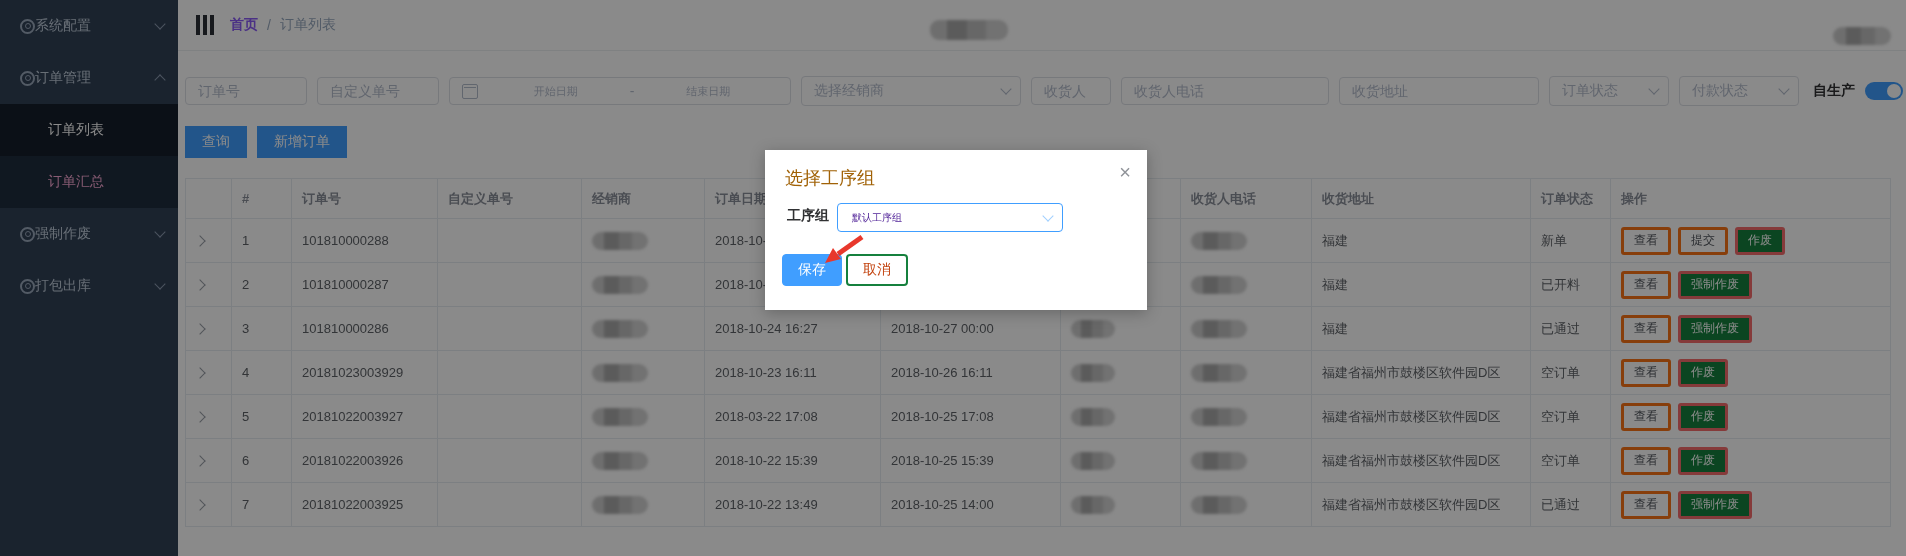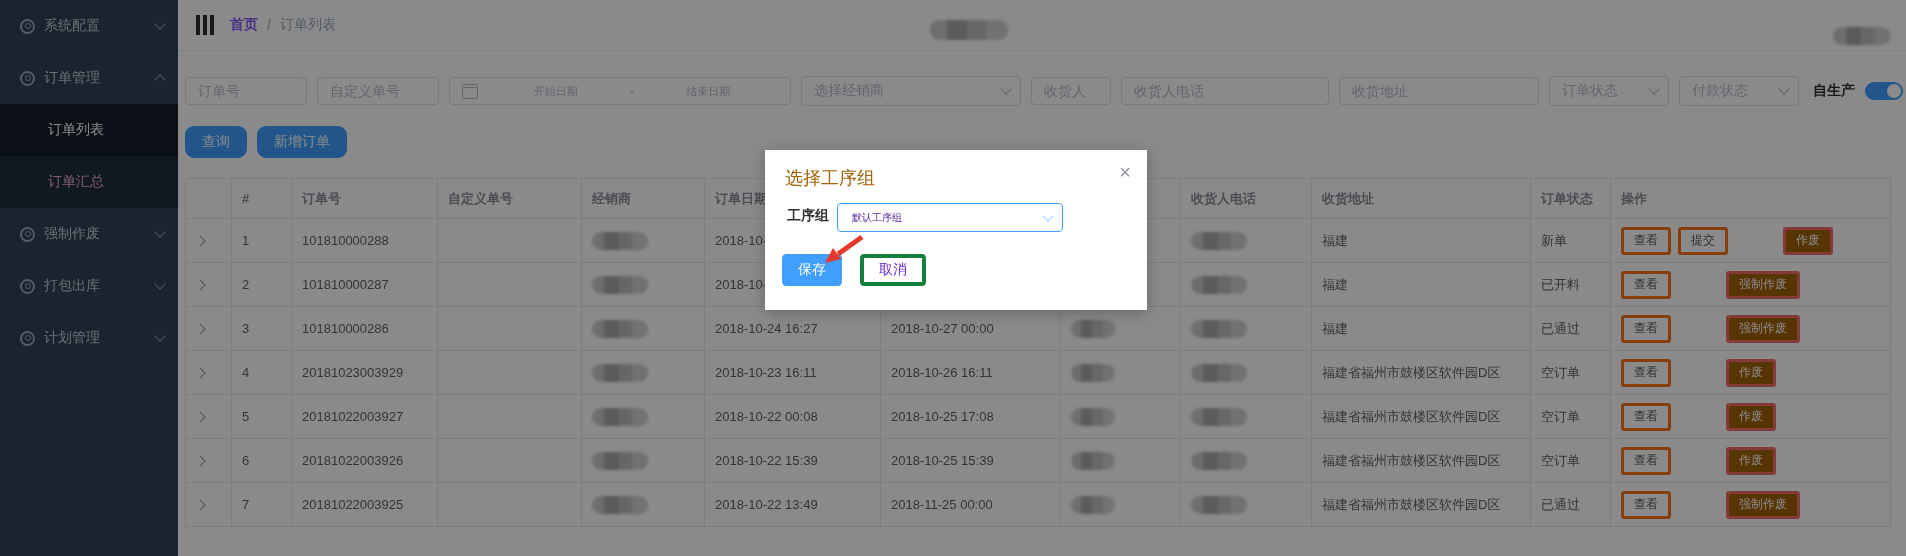--- a/index.html
+++ b/index.html
@@ -1,21 +1,21 @@
 <!DOCTYPE html>
 <html><head>
 <meta charset="utf-8">
 <style>
   html,body{margin:0;padding:0;background:#e9e9e9;}
   .app{position:relative;width:1906px;height:556px;background:#fff;overflow:hidden;
        font-family:"Liberation Sans","DejaVu Sans",sans-serif;font-size:14px;color:#606266;}
   
   .sidebar{position:absolute;left:0;top:0;width:178px;height:556px;background:#304156;z-index:1;}
   .side-item{height:52px;display:flex;align-items:center;padding:0 14px 0 20px;color:#bfcbd9;cursor:pointer;}
-  .side-item .lbl{flex:1;margin-left:9px;font-size:14px;}
+  .side-item .lbl{flex:1;margin-left:0;font-size:14px;}
   .ring{width:11px;height:11px;border:2px solid #9aa8bb;border-radius:50%;position:relative;flex:none;}
   .ring:after{content:"";position:absolute;left:2.5px;top:2.5px;width:4px;height:4px;border:1px solid #9aa8bb;border-radius:50%;}
   .chev{display:inline-block;width:7px;height:7px;border-right:1.6px solid #8d9cb0;border-bottom:1.6px solid #8d9cb0;flex:none;}
   .chev.down{transform:rotate(45deg);margin-top:-4px;}
   .chev.up{transform:rotate(225deg);margin-top:4px;}
   .chev.right{transform:rotate(-45deg);}
   .submenu{background:#1f2d3d;}
   .sub-item{height:52px;display:flex;align-items:center;padding-left:48px;color:#f9a8d4;cursor:pointer;font-size:14px;}
   .sub-item.active{color:#ffffff;background:#161f2b;}
   
@@ -44,50 +44,50 @@
   .cal{width:14px;height:13px;border:1.4px solid #b4bccc;border-radius:2px;position:relative;flex:none;margin-right:8px;}
   .cal:before{content:"";position:absolute;left:1px;right:1px;top:2.5px;border-top:1.4px solid #b4bccc;}
   .sel{height:28px;border:1px solid #dcdfe6;border-radius:4px;display:flex;align-items:center;padding:0 10px 0 12px;background:#fff;cursor:pointer;}
   .sel .ph{flex:1;color:#b4bccc;font-size:14px;}
   .sel .chev{border-color:#b4bccc;}
   .selflab{font-weight:700;color:#303133;margin-left:4px;}
   .switch{width:38px;height:18px;border-radius:9px;background:#409eff;position:relative;cursor:pointer;flex:none;}
   .switch .knob{position:absolute;right:2px;top:2px;width:14px;height:14px;border-radius:50%;background:#fff;}
   
   .btnrow{position:absolute;left:7px;top:126px;display:flex;gap:10px;}
-  .btn{height:32px;padding:0 16px;border-radius:9px;border:1px solid #409eff;background:#409eff;color:#fff;
+  .btn{height:32px;padding:0 16px;border-radius:0;border:1px solid #409eff;background:#409eff;color:#fff;
        font-size:14px;font-family:inherit;cursor:pointer;}
   
   .tablewrap{position:absolute;left:7px;top:178px;width:1705px;}
   table{border-collapse:collapse;table-layout:fixed;width:1705px;font-size:13px;}
   th,td{border:1px solid #e6eaf0;padding:0 10px;overflow:hidden;white-space:nowrap;text-align:left;}
   th{height:39px;color:#8a8f99;font-weight:700;background:#fff;font-size:13px;}
   td{height:43px;color:#5f6368;}
   .mini{height:28px;padding:0 10px;border-radius:3px;border:3px solid #f97316;background:#fff;color:#50555c;
         font-size:12px;font-family:inherit;cursor:pointer;margin-right:7px;}
-  .mini.danger{background:#a16207;border-color:#f56c6c;color:#fff;margin-left:48px;}
+  .mini.danger{background:#15803d;border-color:#f56c6c;color:#fff;}
   td .chev{border-color:#989da6;cursor:pointer;}
   td .redact{width:56px;}
   td.c-receiver .redact{width:44px;}
   
   .overlay{position:absolute;left:0;top:0;width:1906px;height:556px;background:rgba(0,0,0,0.46);z-index:40;}
   .modal{position:absolute;left:765px;top:150px;width:382px;height:160px;background:#fff;z-index:50;
          box-shadow:0 3px 14px rgba(0,0,0,.25);}
   .modal .title{position:absolute;left:20px;top:16px;font-size:18px;color:#a16207;}
   .modal .close{position:absolute;right:16px;top:12px;font-size:20px;color:#909399;cursor:pointer;line-height:1;}
   .modal .flabel{position:absolute;left:22px;top:210px;font-weight:700;color:#303133;font-size:14px;}
   .modal .flabel{top:57px;}
   .mselect{position:absolute;left:72px;top:53px;width:200px;height:27px;border:1px solid #409eff;border-radius:4px;
            display:flex;align-items:center;padding:0 10px 0 14px;cursor:pointer;background:#fff;}
   .mselect .val{flex:1;color:#4c1d95;font-size:10px;}
   .mselect .chev{border-color:#a0cfff;}
-  .mbtns{position:absolute;left:17px;top:104px;display:flex;gap:18px;}
+  .mbtns{position:absolute;left:17px;top:104px;display:flex;gap:4px;}
   .mbtn{height:32px;padding:0 15px;border-radius:4px;font-size:14px;font-family:inherit;cursor:pointer;}
   .mbtn.primary{background:#409eff;border:1px solid #409eff;color:#fff;}
-  .mbtn.plain{background:#fff;border:4px solid #15803d;color:#6d28d9;}
+  .mbtn.plain{background:#fff;border:2px solid #15803d;color:#c2410c;}
   .arrow-anno{position:absolute;left:818px;top:230px;z-index:60;pointer-events:none;}
 </style>
 </head>
 <body>
 
 <div class="app">
 
   <div class="sidebar">
     <div class="side-item">
       <span class="ring"></span>
@@ -108,25 +108,20 @@
       </div>
     </div>
     <div class="side-item">
       <span class="ring"></span>
       <span class="lbl">强制作废</span>
       <span class="chev down"></span>
     </div>
     <div class="side-item">
       <span class="ring"></span>
       <span class="lbl">打包出库</span>
-      <span class="chev down"></span>
-    </div>
-    <div class="side-item">
-      <span class="ring"></span>
-      <span class="lbl">计划管理</span>
       <span class="chev down"></span>
     </div>
   </div>
 
   <div class="main">
     <div class="topbar">
       <div class="fold">
           <i></i>
           <i></i>
           <i></i>
@@ -263,21 +258,21 @@
               <td class="c-address">福建省福州市鼓楼区软件园D区</td>
               <td class="c-status">空订单</td>
               <td class="c-actions"><button class="mini">查看</button><button class="mini danger">作废</button></td>
             </tr>
             <tr>
               <td class="c-expand"><span class="chev right"></span></td>
               <td class="c-index">5</td>
               <td class="c-order_no">20181022003927</td>
               <td class="c-custom_no"></td>
               <td class="c-dealer"><span class="redact"></span></td>
-              <td class="c-order_date">2018-10-22 00:08</td>
+              <td class="c-order_date">2018-03-22 17:08</td>
               <td class="c-delivery_date">2018-10-25 17:08</td>
               <td class="c-receiver"><span class="redact"></span></td>
               <td class="c-receiver_phone"><span class="redact"></span></td>
               <td class="c-address">福建省福州市鼓楼区软件园D区</td>
               <td class="c-status">空订单</td>
               <td class="c-actions"><button class="mini">查看</button><button class="mini danger">作废</button></td>
             </tr>
             <tr>
               <td class="c-expand"><span class="chev right"></span></td>
               <td class="c-index">6</td>
@@ -292,21 +287,21 @@
               <td class="c-status">空订单</td>
               <td class="c-actions"><button class="mini">查看</button><button class="mini danger">作废</button></td>
             </tr>
             <tr>
               <td class="c-expand"><span class="chev right"></span></td>
               <td class="c-index">7</td>
               <td class="c-order_no">20181022003925</td>
               <td class="c-custom_no"></td>
               <td class="c-dealer"><span class="redact"></span></td>
               <td class="c-order_date">2018-10-22 13:49</td>
-              <td class="c-delivery_date">2018-11-25 00:00</td>
+              <td class="c-delivery_date">2018-10-25 14:00</td>
               <td class="c-receiver"><span class="redact"></span></td>
               <td class="c-receiver_phone"><span class="redact"></span></td>
               <td class="c-address">福建省福州市鼓楼区软件园D区</td>
               <td class="c-status">已通过</td>
               <td class="c-actions"><button class="mini">查看</button><button class="mini danger">强制作废</button></td>
             </tr>
           </tbody>
       </table>
     </div>
   </div>

